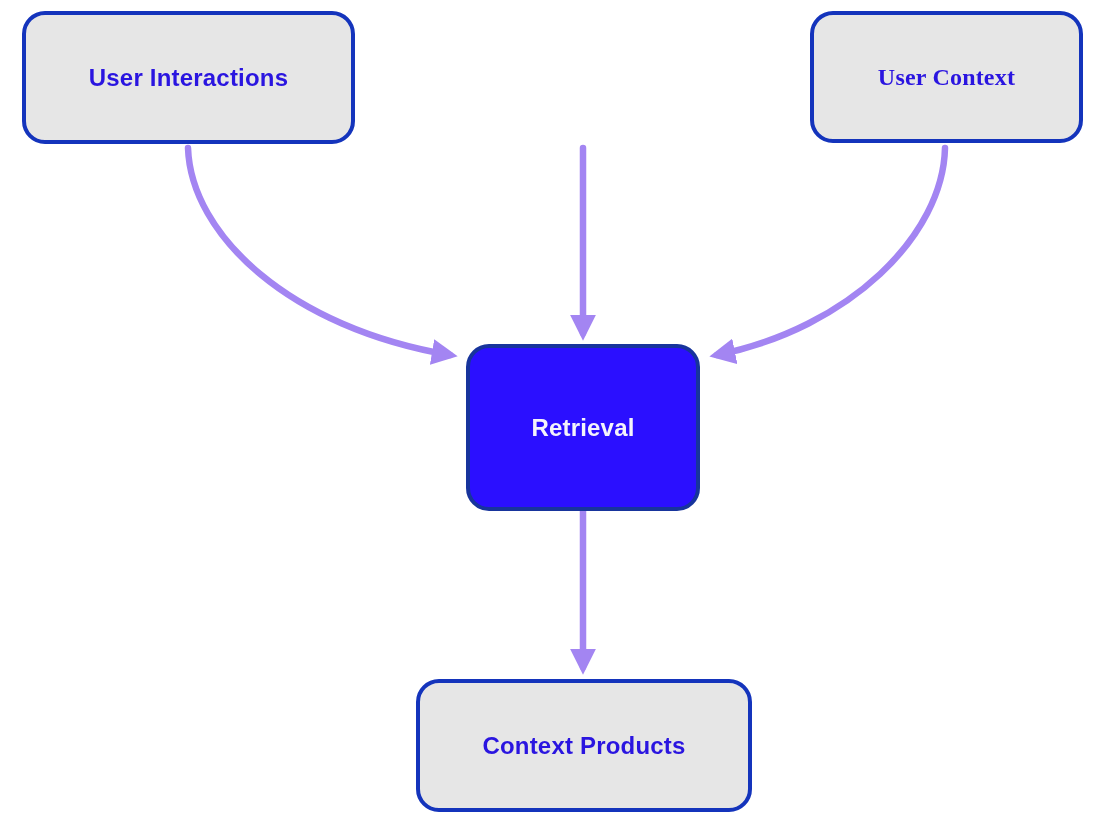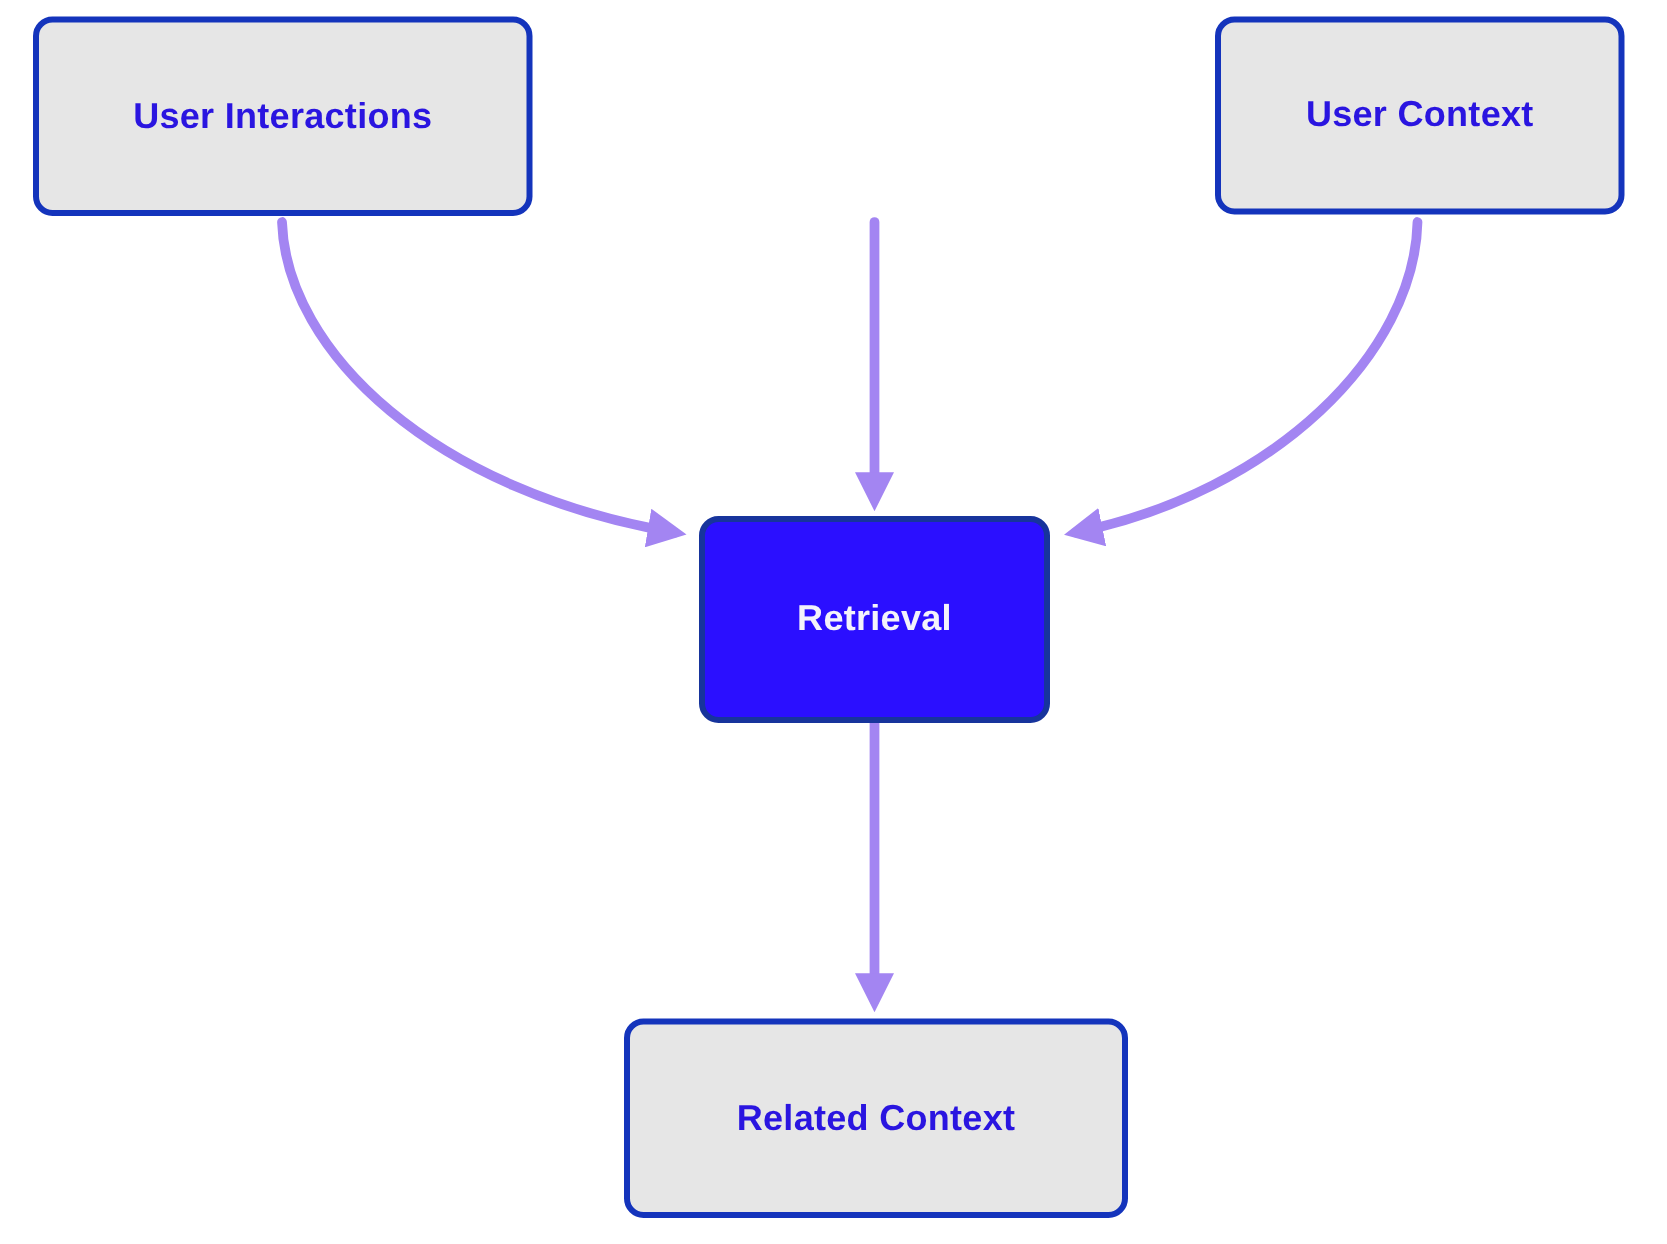--- a/index.html
+++ b/index.html
@@ -21,38 +21,38 @@
   }
 
   .node {
     position: absolute;
     z-index: 2;
     display: flex;
     align-items: center;
     justify-content: center;
     background: #e6e6e6;
     border: 4px solid #1434bc;
-    border-radius: 13px;
+    border-radius: 23px;
     color: #2a15e0;
     font-weight: bold;
     font-size: 24px;
     letter-spacing: 0.2px;
     text-align: center;
   }
 
   .node.emphasis {
     background: #2b0fff;
     border-color: #17349c;
     color: #f4f3fb;
   }
 
   #node-user-interactions { left: 22px;  top: 11px;  width: 333px; height: 133px; }
   #node-products          { left: 476px; top: 11px;  width: 217px; height: 132px; }
-  #node-user-context      { left: 810px; top: 11px;  width: 273px; height: 132px; }
-  #node-retrieval         { left: 466px; top: 344px; width: 234px; height: 138px; }
+  #node-user-context      { left: 810px; top: 11px;  width: 273px; height: 132px; font-family: Liberation Serif, serif; }
+  #node-retrieval         { left: 466px; top: 344px; width: 234px; height: 167px; }
   #node-related-products  { left: 416px; top: 679px; width: 336px; height: 133px; }
 </style>
 </head>
 <body>
 
 <div class="canvas">
 
   <svg class="edges-layer" width="1111" height="829" viewBox="0 0 1111 829" aria-hidden="true">
     <defs>
       <marker id="arrowhead" viewBox="0 0 10 10" refX="7" refY="5" markerWidth="4" markerHeight="4" orient="auto-start-reverse">
@@ -76,16 +76,16 @@
 
   <div class="node" id="node-user-context">
     <span>User Context</span>
   </div>
 
   <div class="node emphasis" id="node-retrieval">
     <span>Retrieval</span>
   </div>
 
   <div class="node" id="node-related-products">
-    <span>Related Context</span>
+    <span>Context Products</span>
   </div>
 
 </div>
 
 </body></html>

